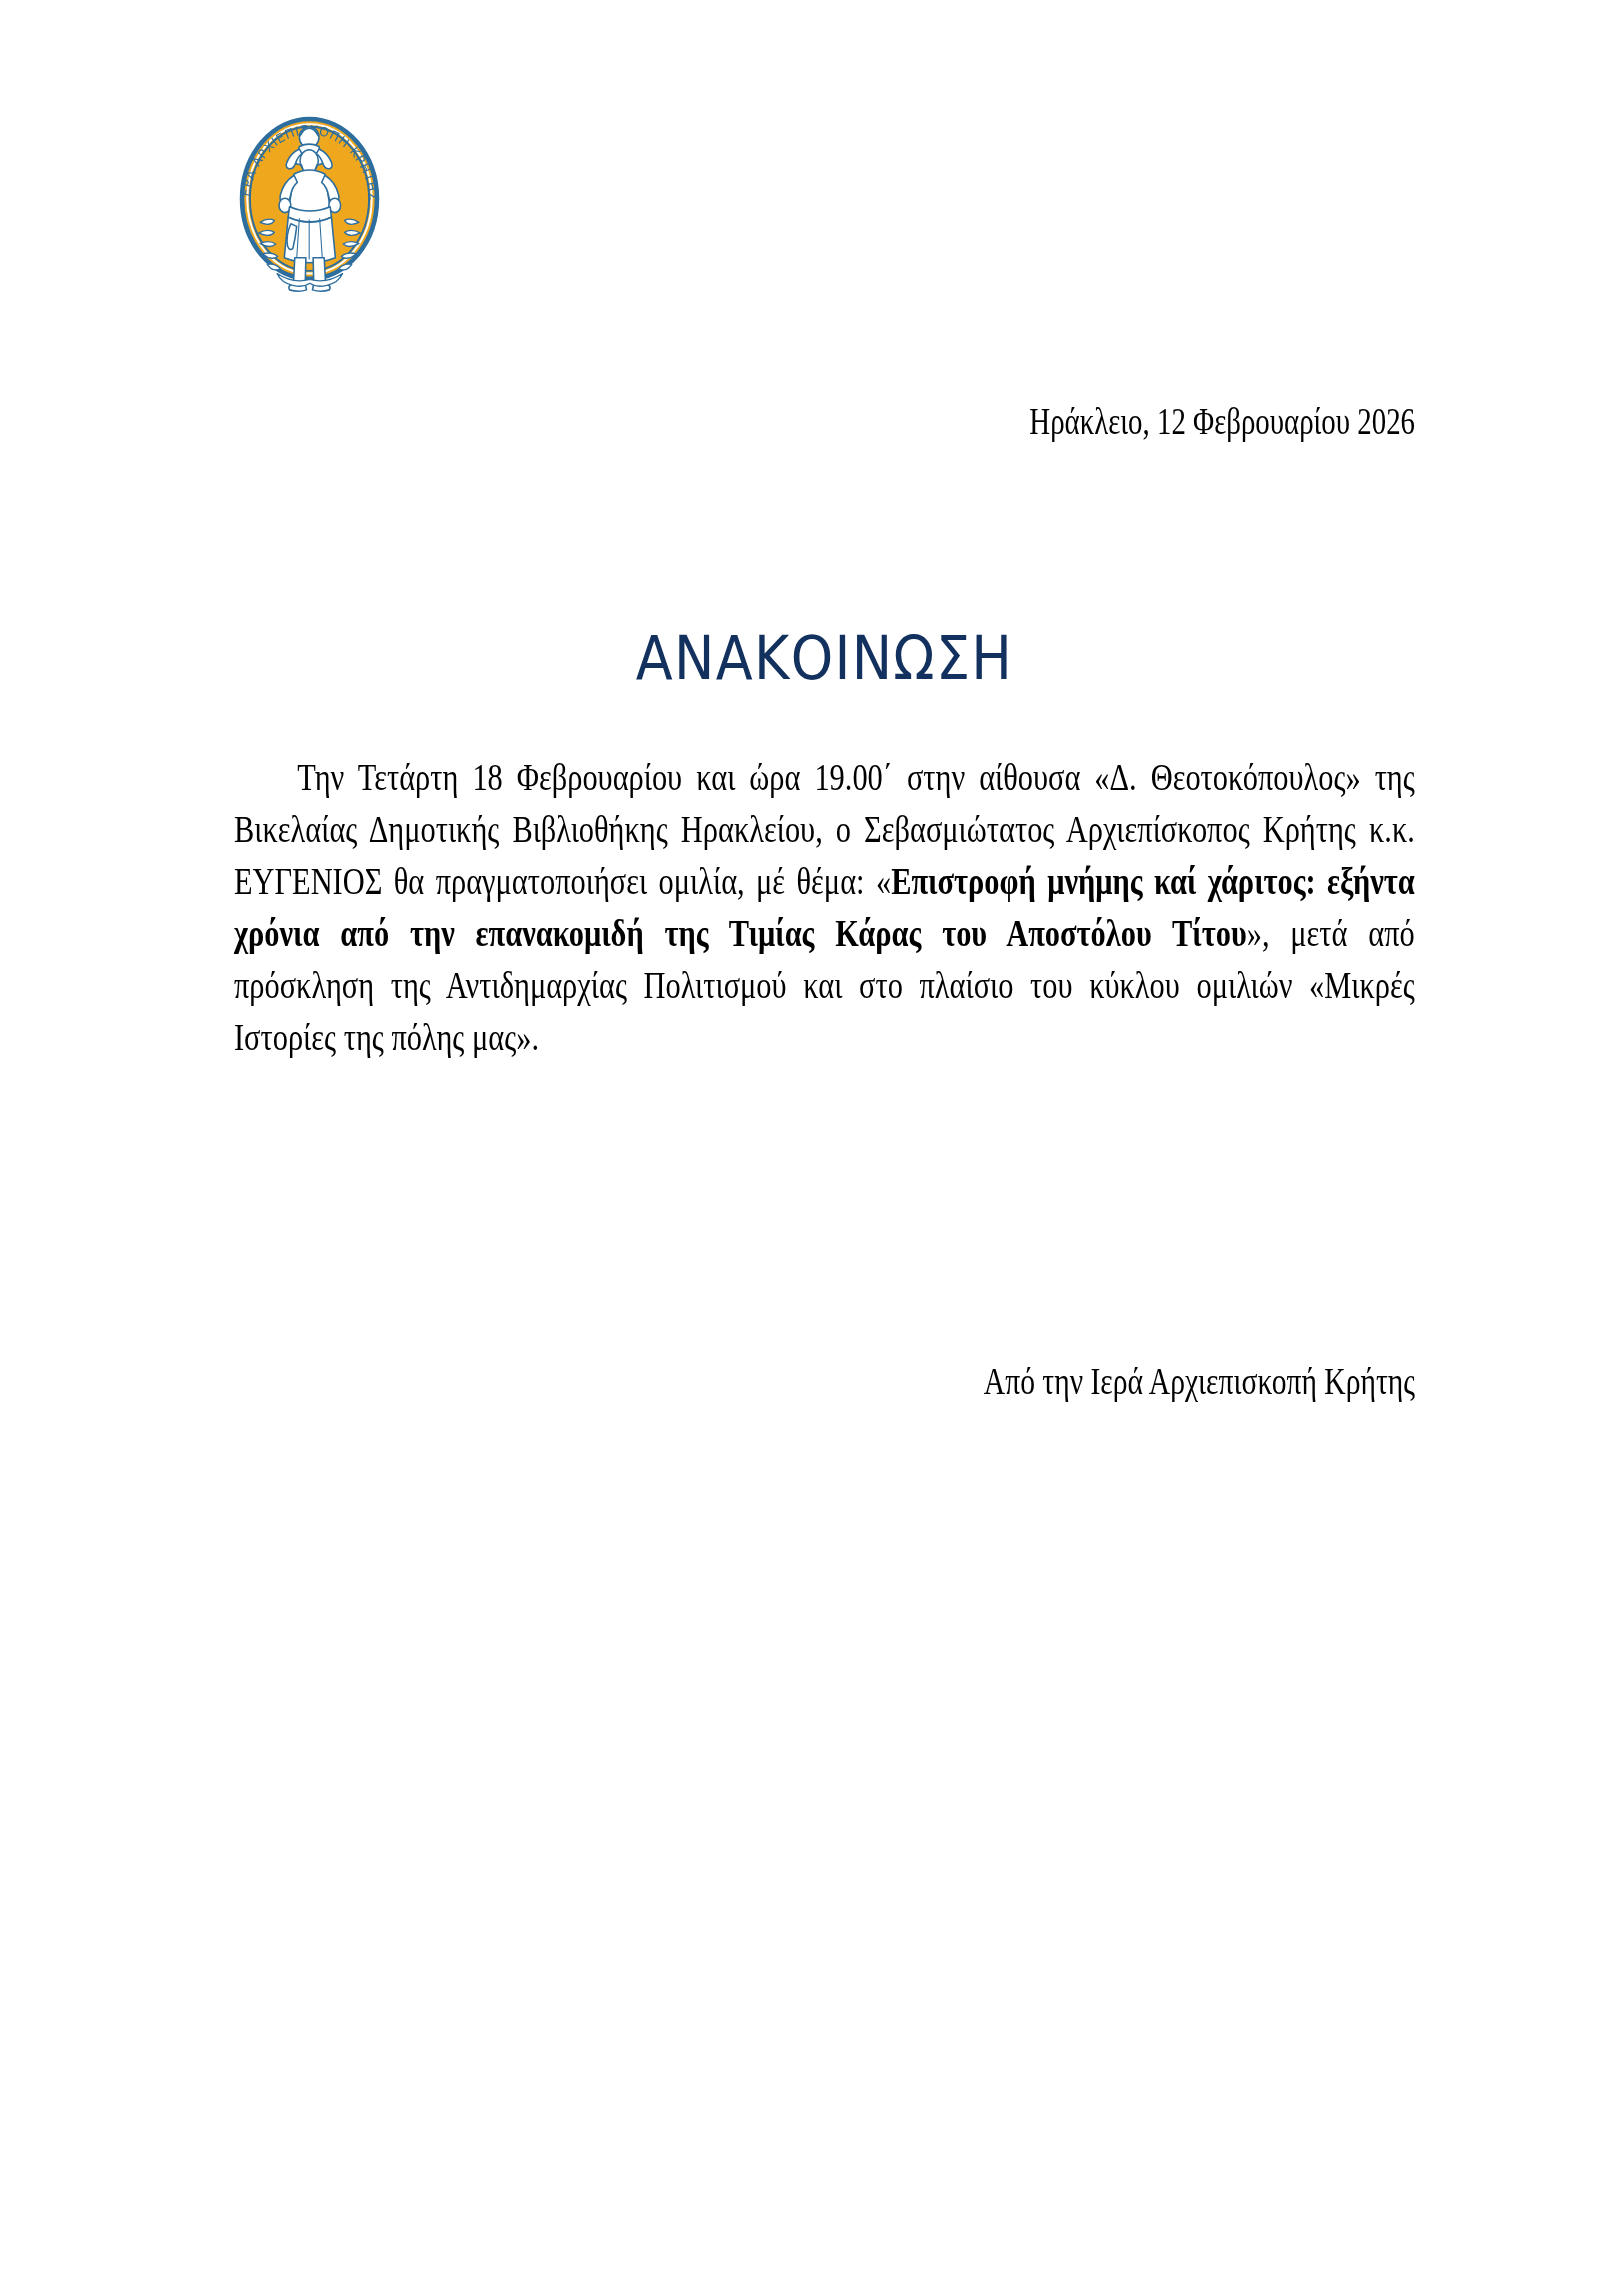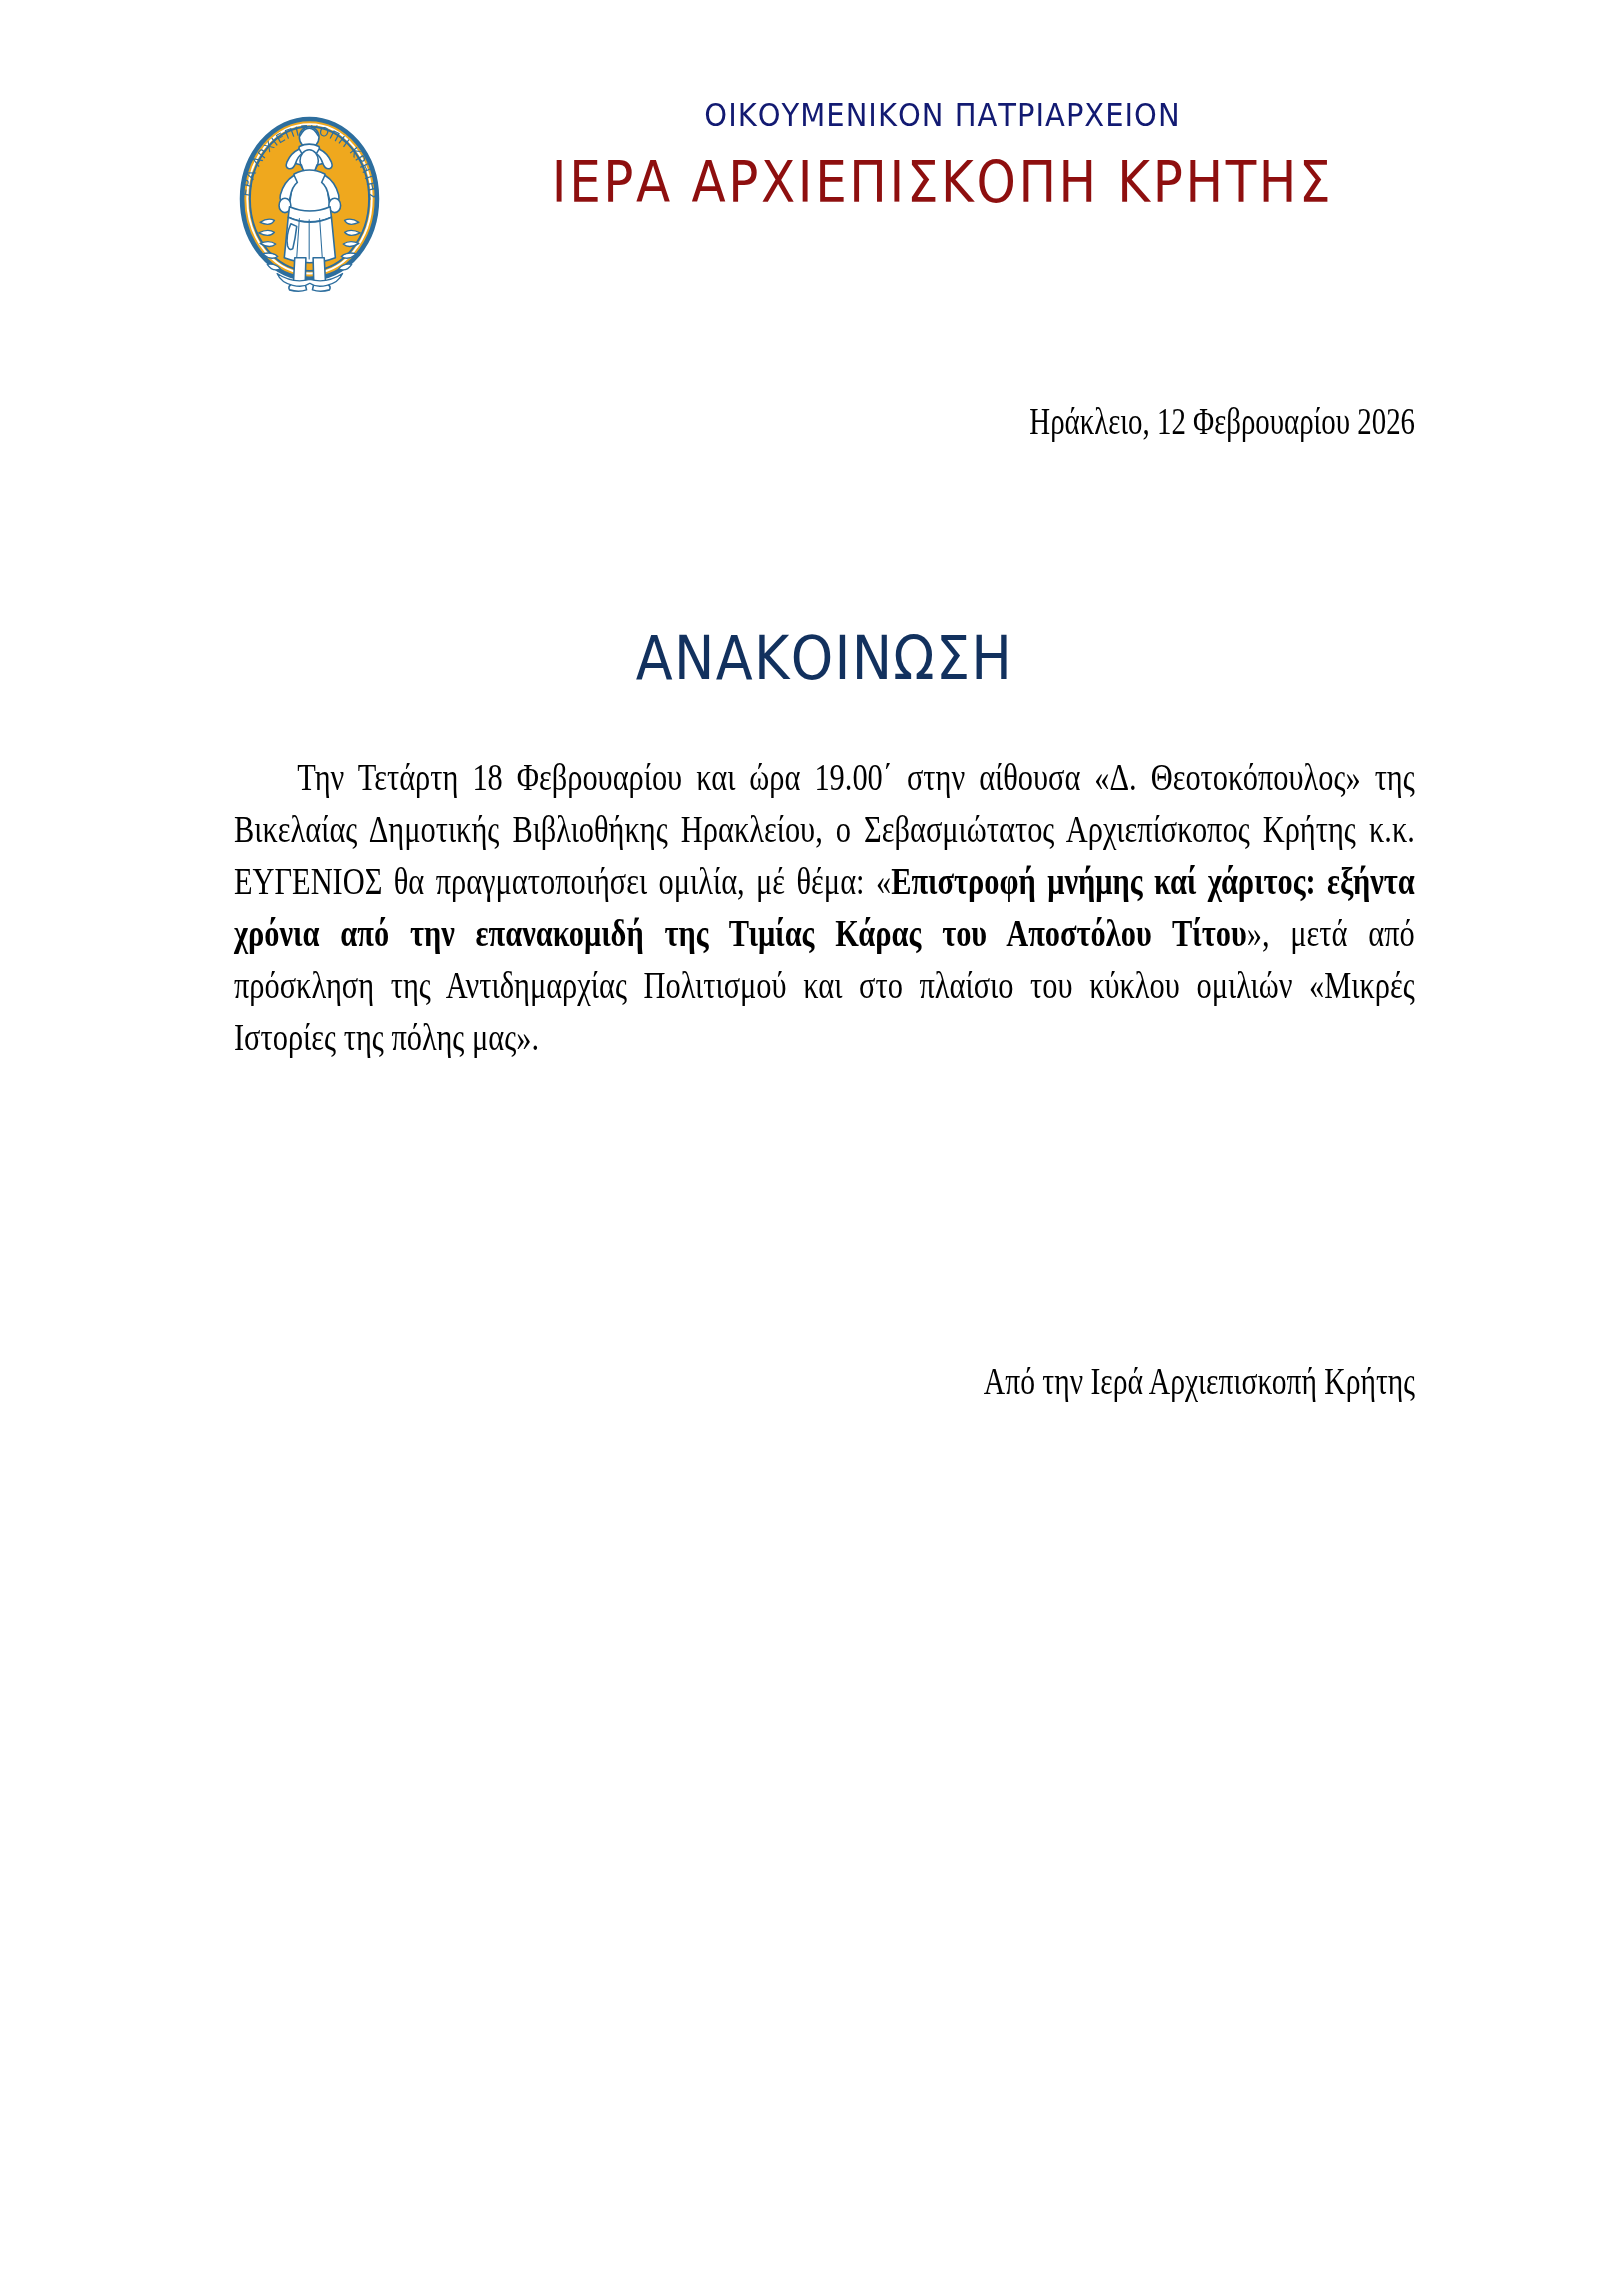--- a/index.html
+++ b/index.html
@@ -206,24 +206,20 @@
           <path d="M205 238 q-14 -7 -24 -1 q8 9 24 1 z"></path>
           <path d="M203 254 q-14 -6 -24 1 q9 8 24 -1 z"></path>
           <path d="M199 270 q-14 -4 -23 4 q11 7 23 -4 z"></path>
           <path d="M192 286 q-13 -2 -20 7 q12 5 20 -7 z"></path>
 
           <path d="M78 300 q24 16 50 9 q26 7 50 -9 q-6 14 -24 18 q-16 4 -26 -3 q-10 7 -26 3 q-18 -4 -24 -18 z"></path>
         </g>
       </svg>
     </div>
 
-    <div class="letterhead-text">
-      <div class="org-line-1" style="color: rgb(18, 26, 114);">ΟΙΚΟΥΜΕΝΙΚΟΝ ΠΑΤΡΙΑΡΧΕΙΟΝ</div>
-      <div class="org-line-2" style="color: rgb(142, 15, 15);">ΙΕΡΑ ΑΡΧΙΕΠΙΣΚΟΠΗ ΚΡΗΤΗΣ</div>
-    </div>
   </div>
 
   <div class="content">
 
     <div class="dateline">Ηράκλειο, 12 Φεβρουαρίου 2026</div>
 
     <div class="doc-title" style="color: rgb(18, 49, 94);">ΑΝΑΚΟΙΝΩΣΗ</div>
 
     <div class="paragraph"><span>Την Τετάρτη 18 Φεβρουαρίου και ώρα 19.00΄ στην αίθουσα «Δ. Θεοτοκόπουλος» της Βικελαίας Δημοτικής Βιβλιοθήκης Ηρακλείου, ο Σεβασμιώτατος Αρχιεπίσκοπος Κρήτης κ.κ. ΕΥΓΕΝΙΟΣ  θα πραγματοποιήσει ομιλία, μέ θέμα: «</span><b>Επιστροφή μνήμης καί χάριτος: εξήντα χρόνια από την επανακομιδή της Τιμίας Κάρας του Αποστόλου Τίτου</b><span>», μετά από πρόσκληση της Αντιδημαρχίας Πολιτισμού και στο πλαίσιο του κύκλου ομιλιών «Μικρές Ιστορίες της πόλης μας».</span></div>
 

